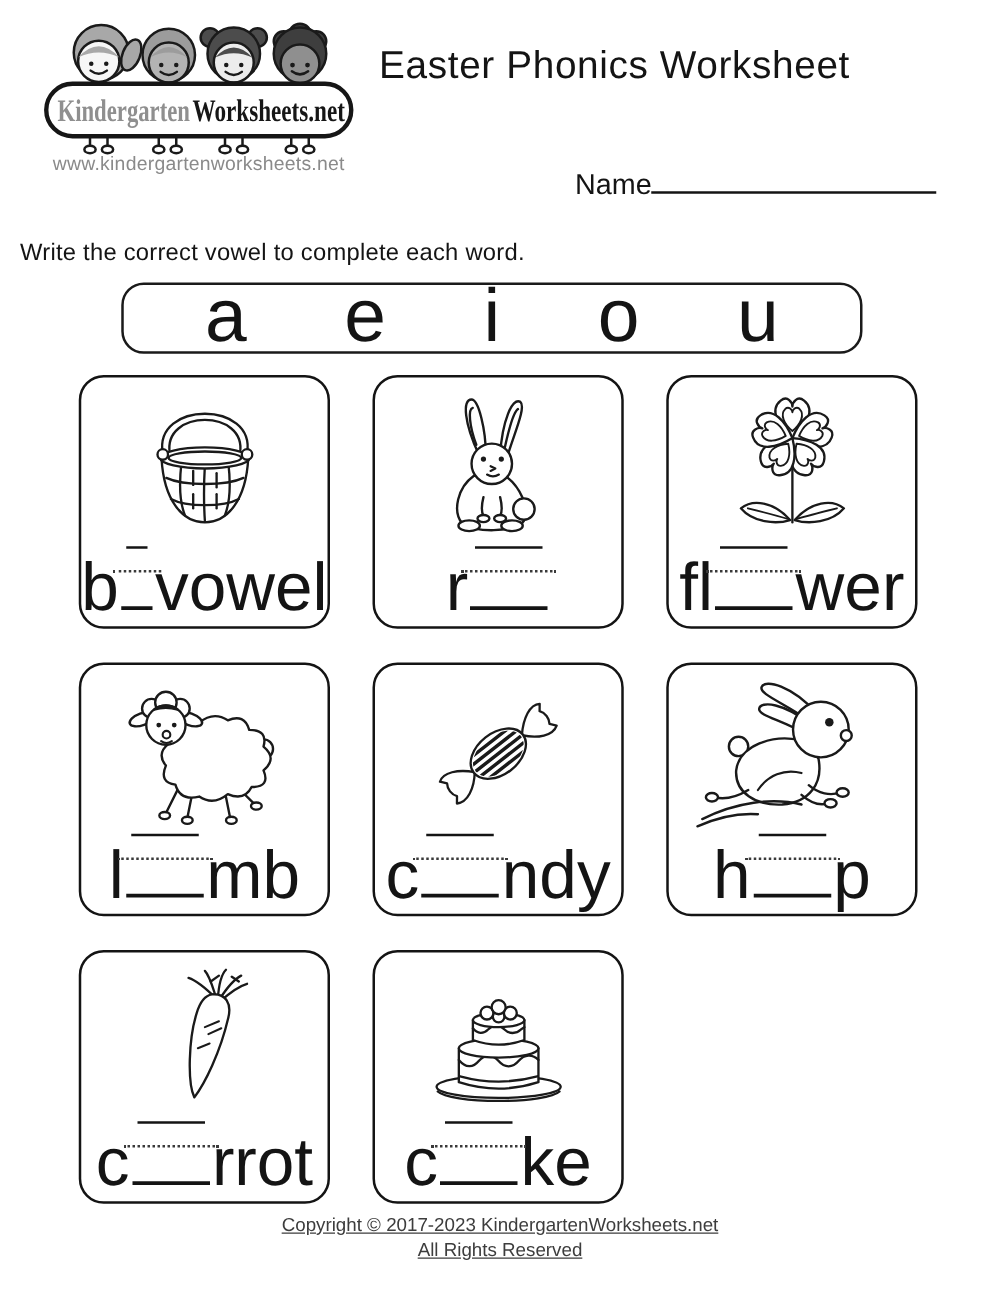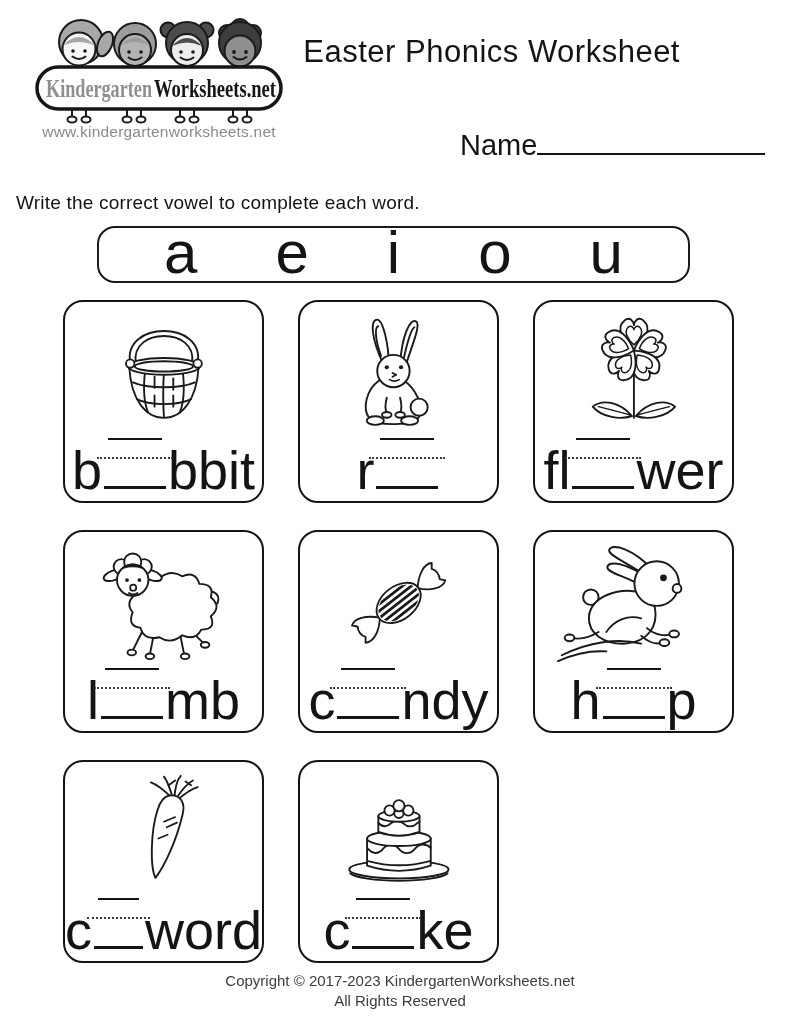--- a/index.html
+++ b/index.html
@@ -5,21 +5,21 @@
   html,body{margin:0;padding:0;}
   body{background:#ffffff;font-family:"Liberation Sans", sans-serif;color:#1a1a1a;}
   .page{position:relative;width:800px;height:1035px;background:#fff;overflow:hidden;}
 
   
   .logo{position:absolute;left:34px;top:10px;font-family:Liberation Serif, serif;}
   .site-url{position:absolute;left:28px;top:123px;width:262px;text-align:center;
             font-size:15.5px;color:#8a8a8a;letter-spacing:.2px;}
   .title{position:absolute;left:280px;top:34px;width:400px;text-align:right;
          font-size:31px;color:#141414;letter-spacing:.5px;}
-  .name-row{position:absolute;left:460px;top:127px;font-size:29px;color:#141414;white-space:nowrap;}
+  .name-row{position:absolute;left:460px;top:127px;font-size:23px;color:#141414;white-space:nowrap;}
   .name-line{display:inline-block;width:228px;border-bottom:2.5px solid #141414;height:26px;vertical-align:baseline;}
 
   
   .instruction{position:absolute;left:0;top:192px;width:800px;text-align:left;
                font-size:19px;color:#141414;letter-spacing:.2px;padding-left:16px;}
   .vowel-box{position:absolute;left:97px;top:226px;width:593px;height:57px;
              border:2.5px solid #1a1a1a;border-radius:18px;box-sizing:border-box;
              display:flex;align-items:center;justify-content:space-around;padding:0 26px;}
   .vowel{font-size:60px;line-height:1;color:#141414;transform:translateY(-2px);}
 
@@ -31,21 +31,21 @@
             display:flex;align-items:center;justify-content:center;}
   .word{position:absolute;left:0;right:0;bottom:4px;display:flex;align-items:baseline;
         justify-content:center;font-size:54px;line-height:1;color:#141414;white-space:nowrap;}
   .blank{display:inline-block;position:relative;width:62px;height:48px;
          border-bottom:3px solid #141414;margin:0 2px;}
   .blank::before{content:"";position:absolute;top:0;left:4px;right:4px;border-top:2.5px solid #141414;}
   .blank::after{content:"";position:absolute;top:19px;left:-7px;right:-7px;border-top:2px dotted #3a3a3a;}
 
   
   .footer{position:absolute;left:0;top:971px;width:800px;text-align:center;
-          font-size:15px;color:#3d3d3d;line-height:1.3;}
+          font-size:15px;color:#3d3d3d;line-height:1.3;text-decoration:underline;}
 
   
   .art{stroke:#1a1a1a;stroke-width:2;fill:none;stroke-linecap:round;stroke-linejoin:round;}
   .fw{fill:#ffffff;}
   .fk{fill:#1a1a1a;stroke:none;}
 </style>
 </head>
 <body>
 
 <div class="page">
@@ -155,21 +155,21 @@
             <path d="M90,88 V100"></path>
           <ellipse cx="80" cy="57" rx="38" ry="9" class="fw"></ellipse>
           <ellipse cx="80" cy="57" rx="31" ry="5.5"></ellipse>
           <circle cx="44" cy="54" r="4.5" class="fw"></circle>
             <circle cx="116" cy="54" r="4.5" class="fw"></circle>
         </svg>
       </div>
       <div class="word">
         <span>b</span>
           <span class="blank"></span>
-          <span>bbit</span>
+          <span>vowel</span>
       </div>
     </div>
 
 
     <div class="card">
       <div class="card-img">
         <svg height="120" viewBox="0 0 160 126" class="art">
           <path d="M64,54 C52,28 50,8 58,8 C64,8 70,34 70,54 Z" class="fw"></path>
           <path d="M62,46 C56,30 55,16 59,15"></path>
           <path d="M82,54 C84,26 92,6 99,10 C104,14 94,36 88,56 Z" class="fw"></path>
@@ -322,21 +322,21 @@
             <path d="M103,9 l6,4"></path>
           <path d="M86,24 C98,23 103,32 100,44 C93,74 80,100 71,112 C65,100 66,62 73,40 C76,30 80,25 86,24 Z" class="fw"></path>
           <path d="M80,52 L92,47" stroke-width="1.8"></path>
             <path d="M83,58 L94,53" stroke-width="1.8"></path>
           <path d="M74,70 L84,66" stroke-width="1.8"></path>
         </svg>
       </div>
       <div class="word">
         <span>c</span>
           <span class="blank"></span>
-          <span>word</span>
+          <span>rrot</span>
       </div>
     </div>
 
     <div class="card">
       <div class="card-img">
         <svg height="118" viewBox="0 0 160 126" class="art">
           <ellipse cx="80" cy="103" rx="53" ry="9.5" class="fw"></ellipse>
           <path d="M28,107 A53,10 0 0 0 132,107"></path>
           <path d="M46,70 L46,99 Q80,110 114,99 L114,70" class="fw"></path>
           <path d="M47,94 Q80,103 113,94"></path>

